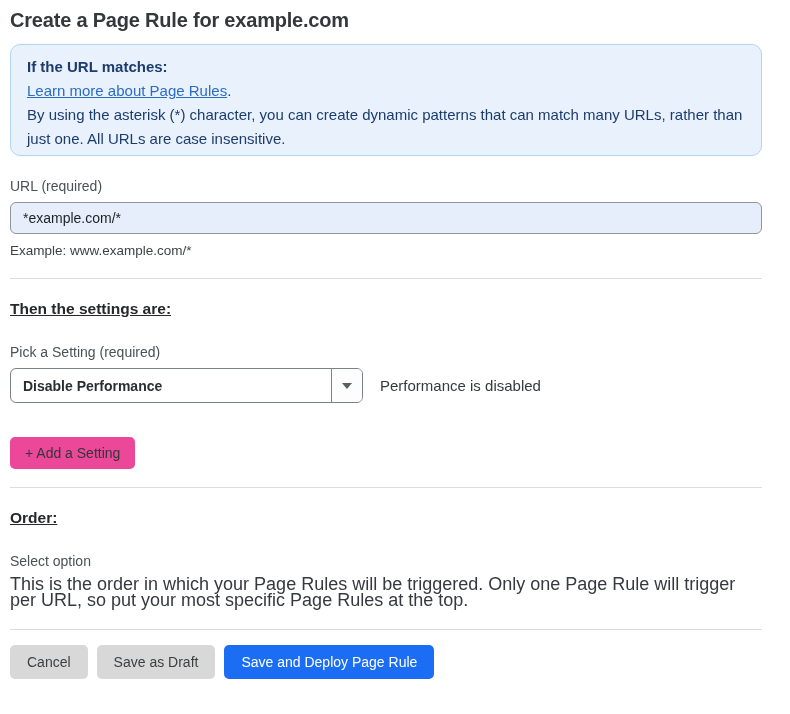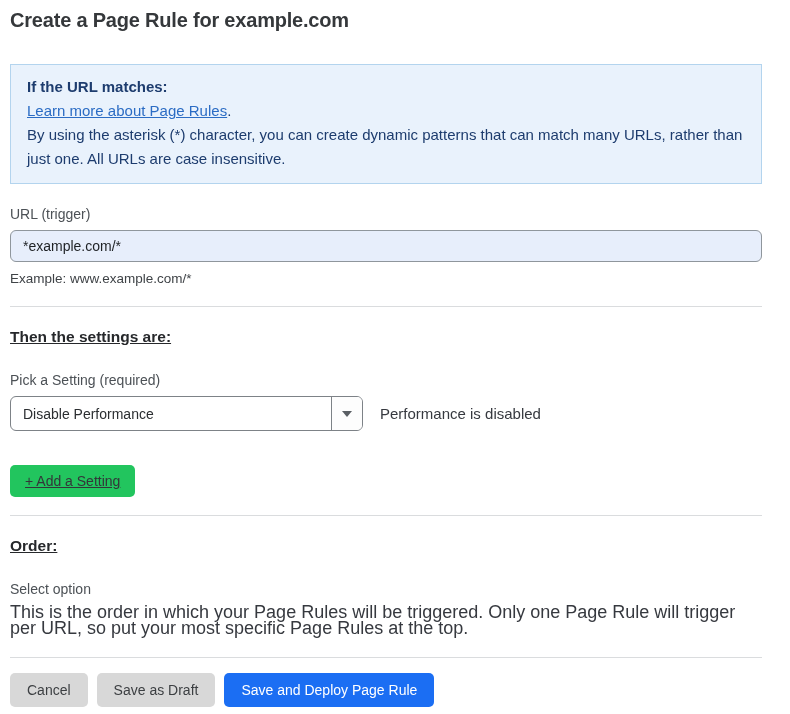--- a/index.html
+++ b/index.html
@@ -17,25 +17,25 @@
     padding-top: 9px;
   }
   .page-title {
     font-size: 20px;
     font-weight: 700;
     color: #35383b;
     letter-spacing: -0.2px;
   }
   
   .info-box {
-    margin-top: 32px;
+    margin-top: 12px;
     background: #e9f2fc;
     border: 1px solid #b3d4ee;
-    border-radius: 0;
-    padding: 10px 16px 12px 16px;
+    border-radius: 10px;
+    padding: 10px 16px 4px 16px;
     color: #1d3c6e;
     font-size: 15px;
     line-height: 24px;
   }
   .info-heading { font-weight: 700; }
   .info-link {
     color: #2b6cc4;
     text-decoration: underline;
     cursor: pointer;
   }
@@ -88,20 +88,21 @@
   }
   .setting-dropdown {
     width: 353px;
     height: 35px;
     border: 1px solid #7d8287;
     border-radius: 6px;
     background: #ffffff;
     display: flex;
     align-items: stretch;
     cursor: pointer;
+    font-weight: bold;
   }
   .setting-dropdown-value {
     flex: 1;
     display: flex;
     align-items: center;
     padding-left: 12px;
     font-size: 14px;
     color: #2b2e31;
   }
   .setting-dropdown-arrow {
@@ -120,29 +121,28 @@
     border-top: 6px solid #5a5f64;
   }
   .status-text {
     margin-left: 17px;
     font-size: 15px;
     color: #36393f;
   }
   .add-setting-btn {
     margin-top: 34px;
     display: inline-block;
-    background: #22c55e;
+    background: #ec4899;
     border: none;
     border-radius: 5px;
     padding: 8px 15px;
     font-size: 14px;
     color: #333639;
     font-family: "Liberation Sans", sans-serif;
     cursor: pointer;
-    text-decoration: underline;
   }
   .divider-2 { border: none; border-top: 1px solid #dadcde; margin-top: 18px; }
   
   .order-select {
     margin-top: 8px;
     width: 100%;
     height: 33px;
     border: 1px solid #60646a;
     border-radius: 8px;
     background: #ffffff;
@@ -191,21 +191,21 @@
 <div class="container">
 
   <h1 class="page-title">Create a Page Rule for example.com</h1>
 
   <div class="info-box">
     <div class="info-heading">If the URL matches:</div>
     <div><span class="info-link">Learn more about Page Rules</span><span>.</span></div>
     <div>By using the asterisk (*) character, you can create dynamic patterns that can match many URLs, rather than just one. All URLs are case insensitive.</div>
   </div>
 
-  <div class="field-label">URL (trigger)</div>
+  <div class="field-label">URL (required)</div>
   <input class="url-input" type="text" value="*example.com/*" style="">
   <div class="example-text">Example: www.example.com/*</div>
 
   <hr class="divider">
 
   <div class="section-heading">Then the settings are:</div>
 
   <div class="sub-label">Pick a Setting (required)</div>
 
   <div class="setting-row">

